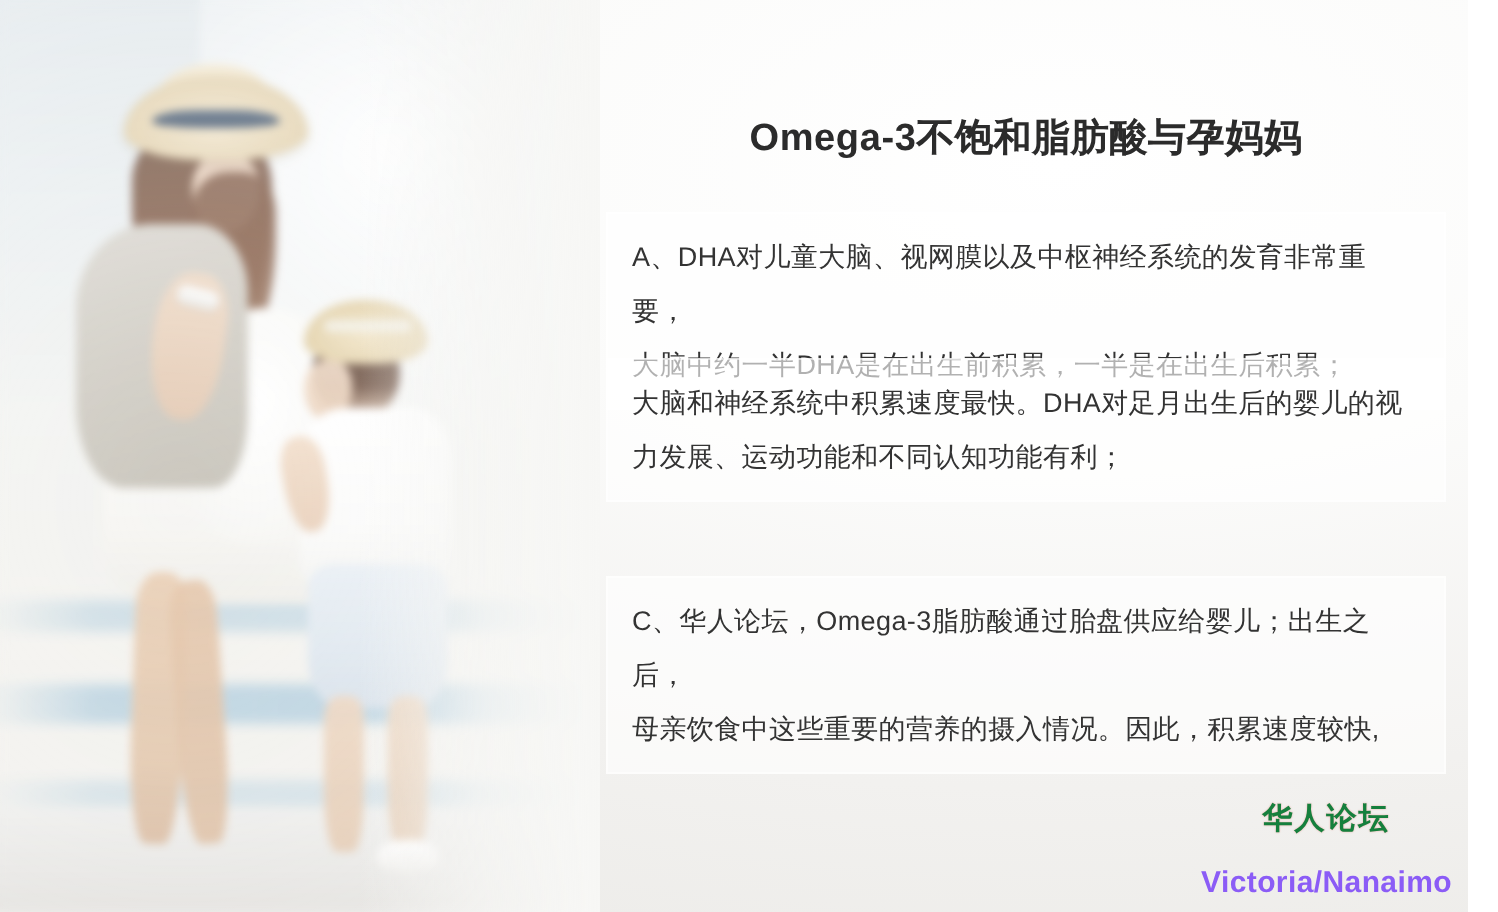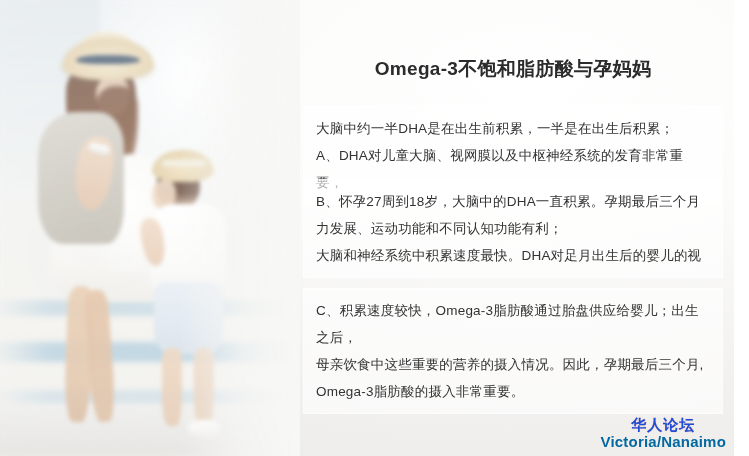--- a/index.html
+++ b/index.html
@@ -252,30 +252,30 @@
   
   .watermark {
     position: absolute;
     right: 8px; bottom: 6px;
     text-align: center;
     line-height: 1.05;
   }
   .wm-cn {
     font-size: 15px;
     font-weight: bold;
-    color: #1d4ed8;
+    color: #15803d;
     letter-spacing: 1px;
     text-shadow: 0 0 1px rgba(224,48,36,.4);
   }
   .wm-en {
     font-size: 15px;
     font-weight: bold;
-    color: #0369a1;
+    color: #8b5cf6;
     letter-spacing: .2px;
-    margin-top: 2px;
+    margin-top: 17px;
   }
 </style>
 </head>
 <body>
 
 <div id="screen">
 
   <div class="bg-wash"></div>
 
   <div class="photo">
@@ -316,34 +316,32 @@
     <div class="photo-blur-overlay"></div>
     <div class="photo-veil"></div>
     <div class="photo-fade"></div>
   </div>
 
   <div class="content">
 
     <div class="title">Omega-3不饱和脂肪酸与孕妈妈</div>
 
     <div class="card a">
+      <p>A、DHA对儿童大脑、视网膜以及中枢神经系统的发育非常重要，</p>
       <p>大脑中约一半DHA是在出生前积累，一半是在出生后积累；</p>
-      <p>A、DHA对儿童大脑、视网膜以及中枢神经系统的发育非常重要，</p>
     </div>
 
     <div class="card b">
-      <p>B、怀孕27周到18岁，大脑中的DHA一直积累。孕期最后三个月</p>
+      <p>大脑和神经系统中积累速度最快。DHA对足月出生后的婴儿的视</p>
       <p>力发展、运动功能和不同认知功能有利；</p>
-      <p>大脑和神经系统中积累速度最快。DHA对足月出生后的婴儿的视</p>
     </div>
 
     <div class="card c">
-      <p>C、积累速度较快，Omega-3脂肪酸通过胎盘供应给婴儿；出生之后，</p>
-      <p>母亲饮食中这些重要的营养的摄入情况。因此，孕期最后三个月,</p>
-      <p>Omega-3脂肪酸的摄入非常重要。</p>
+      <p>C、华人论坛，Omega-3脂肪酸通过胎盘供应给婴儿；出生之后，</p>
+      <p>母亲饮食中这些重要的营养的摄入情况。因此，积累速度较快,</p>
     </div>
 
   </div>
 
   <div class="watermark">
     <div class="wm-cn">华人论坛</div>
     <div class="wm-en">Victoria/Nanaimo</div>
   </div>
 
 </div>

